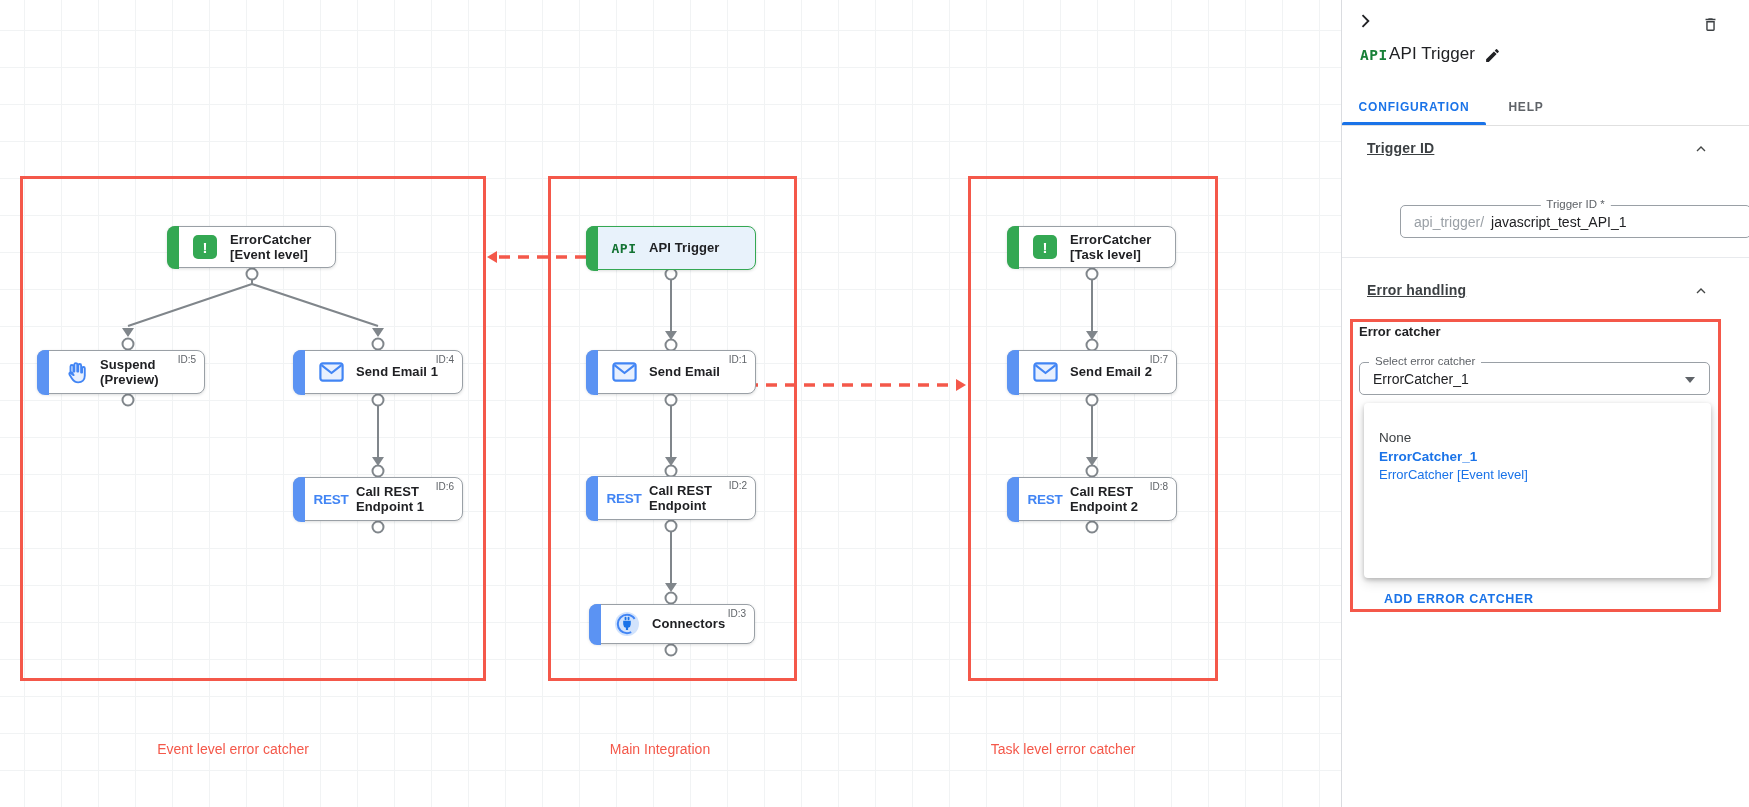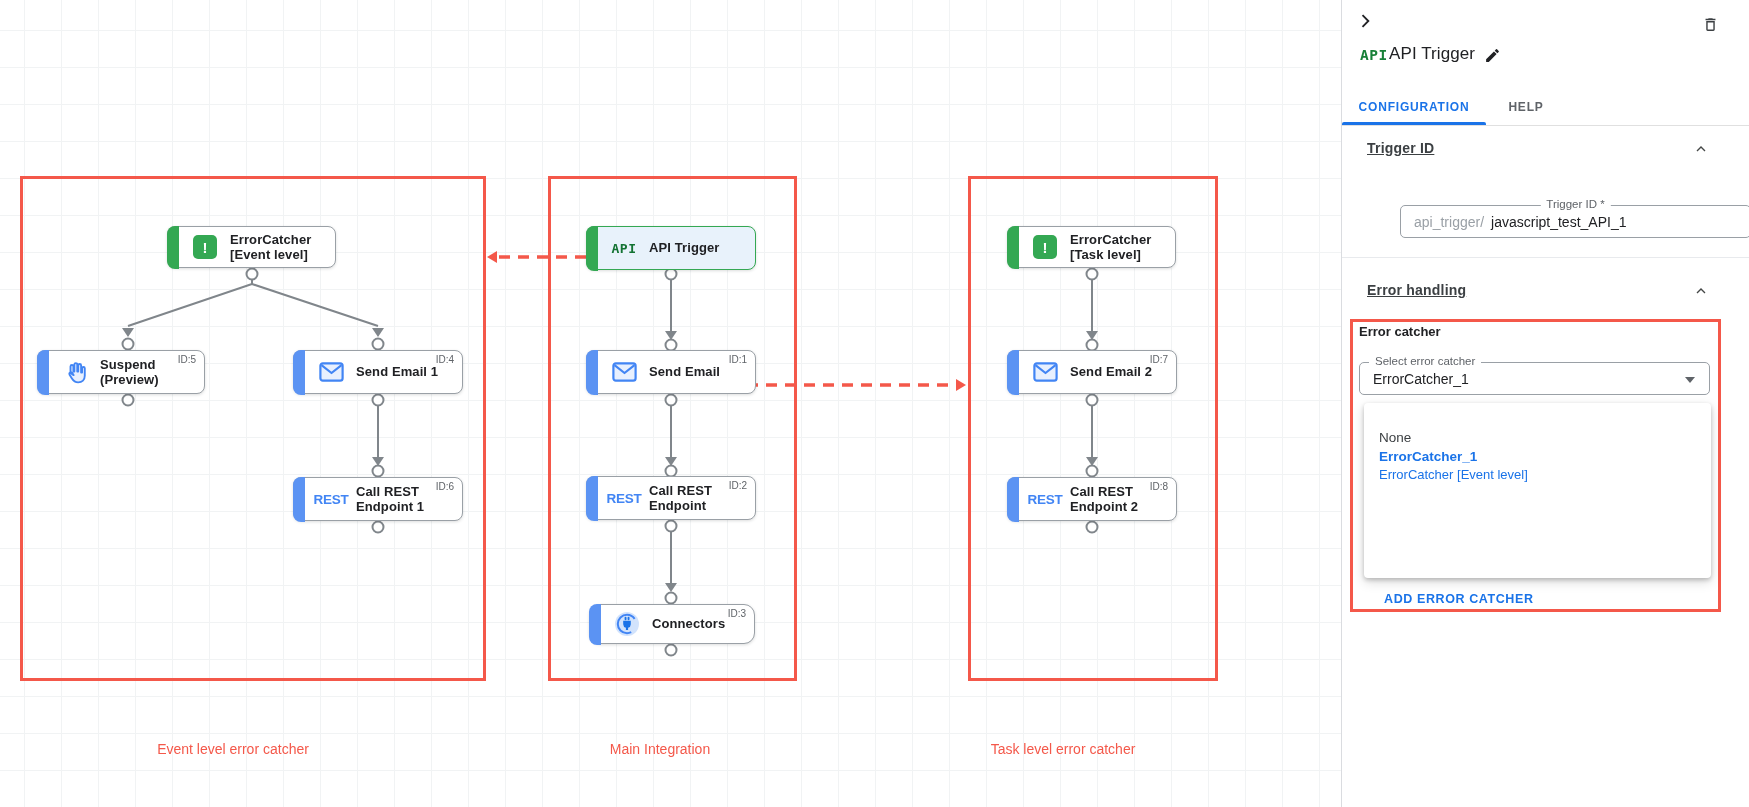--- a/index.html
+++ b/index.html
@@ -209,21 +209,21 @@
       <div class="node " style="left: 586px; top: 476px; width: 170px; height: 44px;">
         <span class="strip"></span>
         <div class="node-content">
           <span class="node-iconbox">
             <span class="ic-rest">REST</span>
           </span>
           <span class="node-label">Call REST<br>Endpoint</span>
         </div>
         <span class="node-id">ID:2</span>
       </div>
-      <div class="node " style="left: 589px; top: 604px; width: 166px; height: 40px; border-radius: 11px;">
+      <div class="node " style="left: 589px; top: 604px; width: 166px; height: 40px;">
         <span class="strip"></span>
         <div class="node-content">
           <span class="node-iconbox">
             <svg width="26" height="26" viewBox="0 0 26 26">
               <circle cx="13" cy="13" r="12" fill="#d2e3fc"></circle>
               <circle cx="13" cy="13" r="9.2" fill="none" stroke="#4285f4" stroke-width="2" stroke-dasharray="42 16" stroke-dashoffset="-10"></circle>
               <path fill="#1a73e8" d="M9.2 9.8h7.6v3.4a3.8 3.8 0 0 1-2.7 3.6V19h-2.2v-2.2a3.8 3.8 0 0 1-2.7-3.6Z"></path>
               <rect x="10.6" y="5.8" width="1.9" height="3.4" rx=".9" fill="#1a73e8"></rect>
               <rect x="13.6" y="5.8" width="1.9" height="3.4" rx=".9" fill="#1a73e8"></rect>
             </svg>

